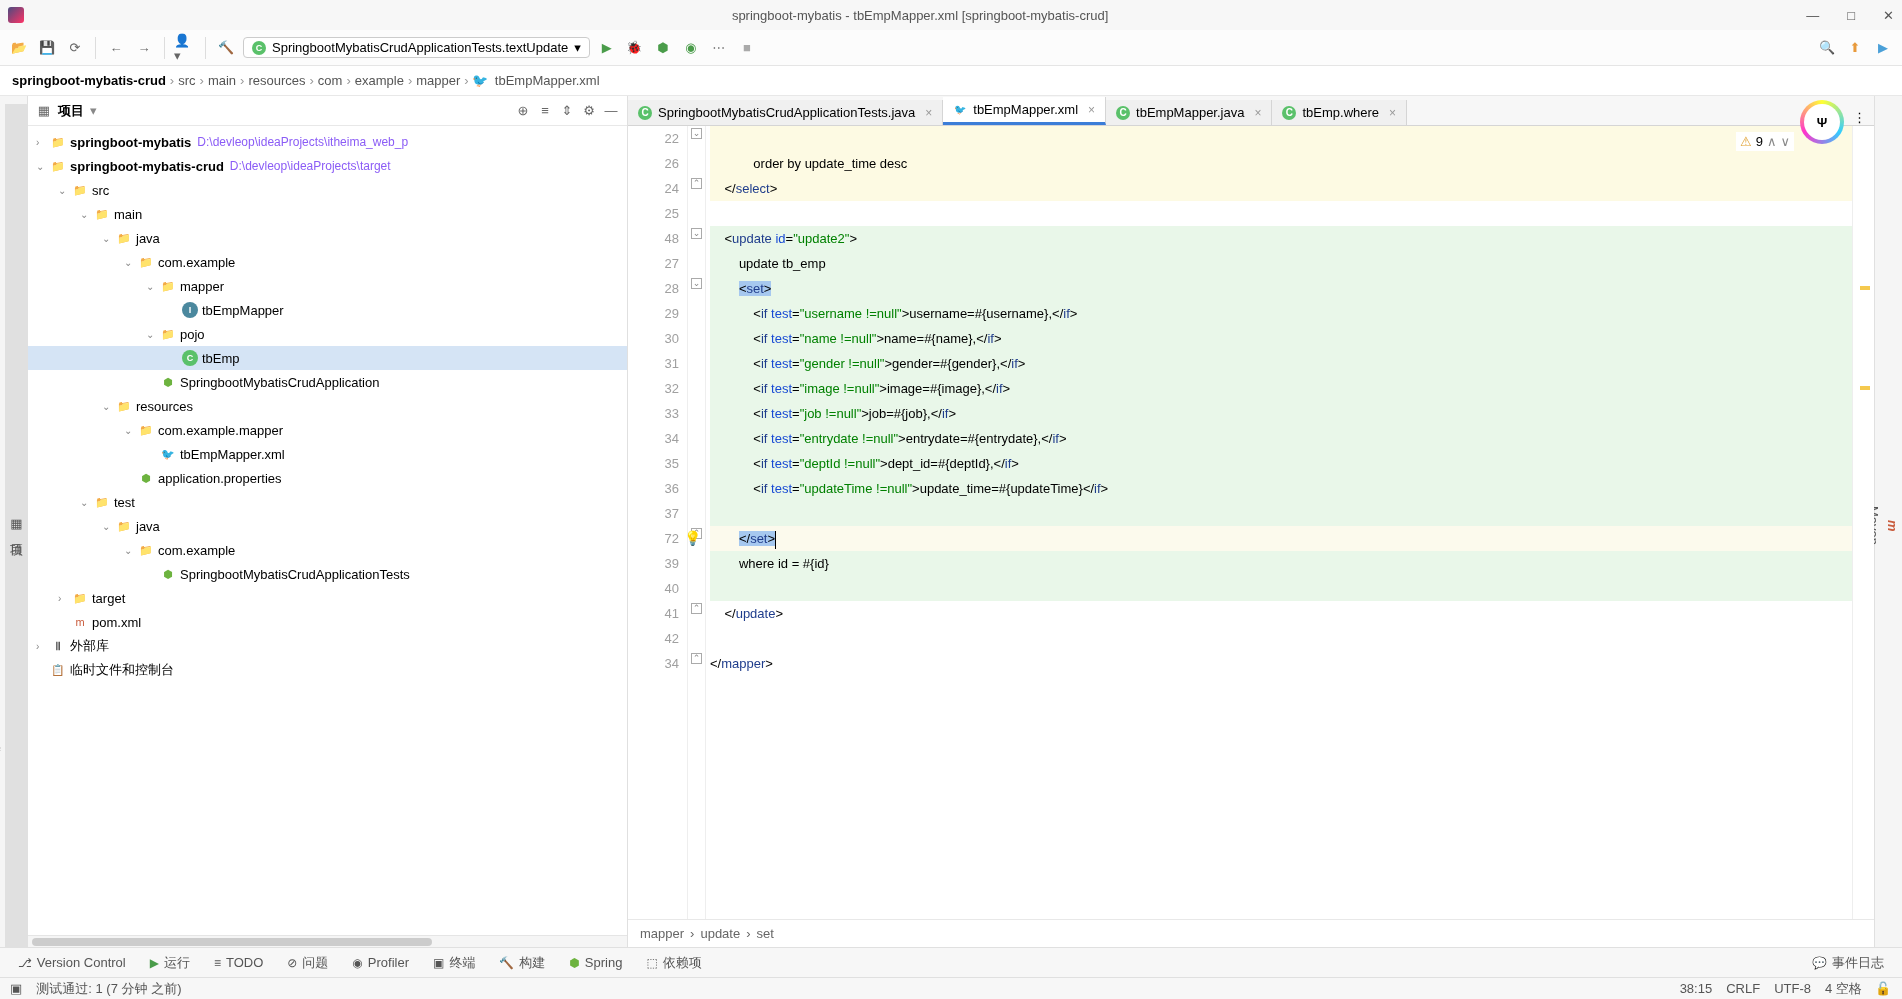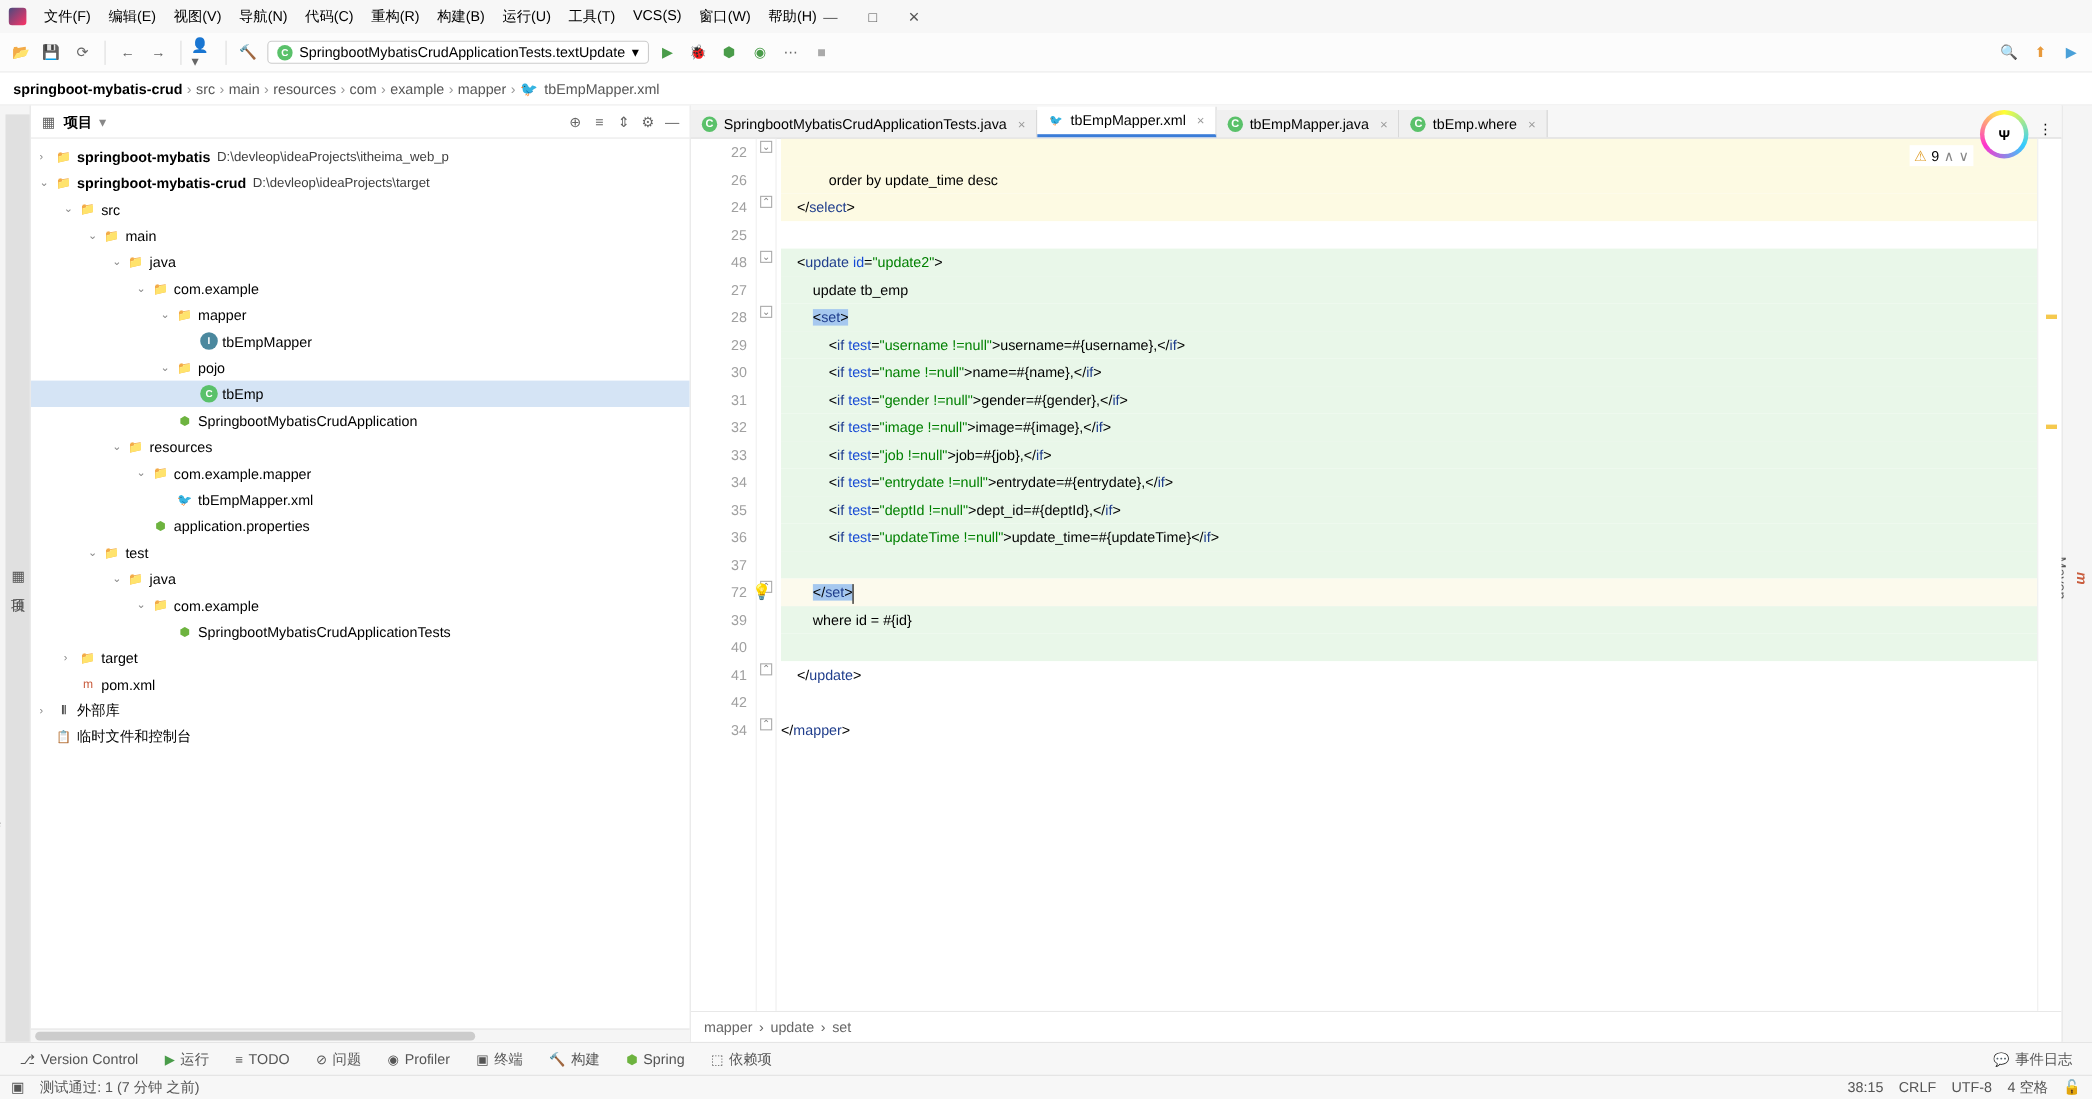--- a/index.html
+++ b/index.html
@@ -36,21 +36,21 @@
 .ficon.folder-src{color:#5087c7}
 .ficon.folder-java{color:#5087c7}
 .ficon.folder-res{color:#d9a94b}
 .ficon.folder-test{color:#5a9e5a}
 .ficon.folder-orange{color:#e89a3c}
 .ficon.xml{color:#c95d3e}
 .ficon.java-c{background:#5ac16a;color:#fff;border-radius:50%;font-size:9px;font-weight:bold}
 .ficon.java-i{background:#4b889e;color:#fff;border-radius:50%;font-size:9px;font-weight:bold}
 .ficon.spring{color:#6db33f}
 .ficon.maven{color:#c95d3e}
-.tree-item .path{color:#404040;margin-left:6px;font-size:12px}
+.tree-item .path{color:#8b5cf6;margin-left:6px;font-size:12px}
 .editor-area{flex:1;display:flex;flex-direction:column;background:#fff;position:relative}
 .tabs{height:30px;display:flex;align-items:flex-end;border-bottom:1px solid #d5d5d5;background:#f7f7f7;overflow:hidden}
 .tab{display:flex;align-items:center;gap:6px;padding:5px 10px;border-right:1px solid #d5d5d5;cursor:pointer;background:#f0f0f0;font-size:13px}
 .tab.active{background:#fff;border-bottom:3px solid #3b7dd8}
 .tab .ticon{width:14px;height:14px;display:flex;align-items:center;justify-content:center;font-size:10px}
 .tab .close{color:#999;font-size:12px;margin-left:4px}
 .editor-body{flex:1;display:flex;position:relative;overflow:hidden}
 .gutter{width:60px;background:#fff;border-right:1px solid #eee;text-align:right;padding-right:8px;color:#a0a0a0;font-family:'Consolas',monospace;font-size:14px;line-height:25px;padding-top:0}
 .gutter .ln{height:25px;position:relative}
 .fold-gutter{width:18px;background:#fff;border-right:1px solid #eee;position:relative}
@@ -81,34 +81,21 @@
 .ai-badge .inner{width:36px;height:36px;background:#fff;border-radius:50%;display:flex;align-items:center;justify-content:center;font-weight:bold}
 .lightbulb{position:absolute;left:-26px;color:#e8a030;font-size:14px}
 .hscroll{height:12px;background:#f5f5f5;border-top:1px solid #e5e5e5}
 .hscroll .thumb{width:400px;height:8px;background:#ccc;border-radius:4px;margin:2px 0 0 4px}
 </style>
 </head>
 <body>
 
 <div class="titlebar">
   <div class="logo"></div>
-  <div class="menus">
-    <span>文件(F)</span>
-    <span>编辑(E)</span>
-    <span>视图(V)</span>
-    <span>导航(N)</span>
-    <span>代码(C)</span>
-    <span>重构(R)</span>
-    <span>构建(B)</span>
-    <span>运行(U)</span>
-    <span>工具(T)</span>
-    <span>VCS(S)</span>
-    <span>窗口(W)</span>
-    <span>帮助(H)</span>
-  </div>
+  <div class="title">springboot-mybatis - tbEmpMapper.xml [springboot-mybatis-crud]</div>
   <div class="winbtns">
     <span>—</span>
     <span>□</span>
     <span>✕</span>
   </div>
 </div>
 
 <div class="toolbar">
   <div class="icn">📂</div>
   <div class="icn">💾</div>

